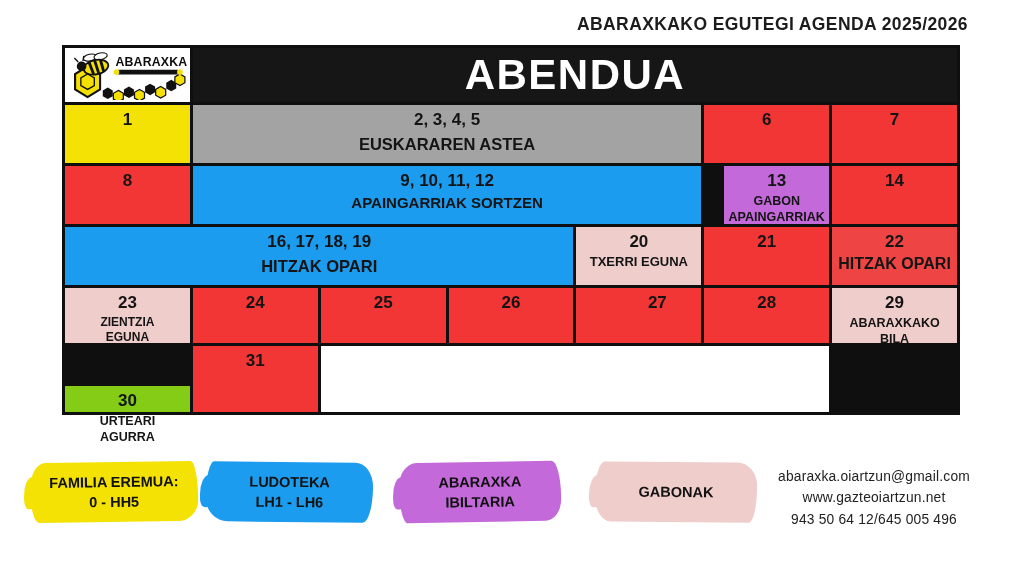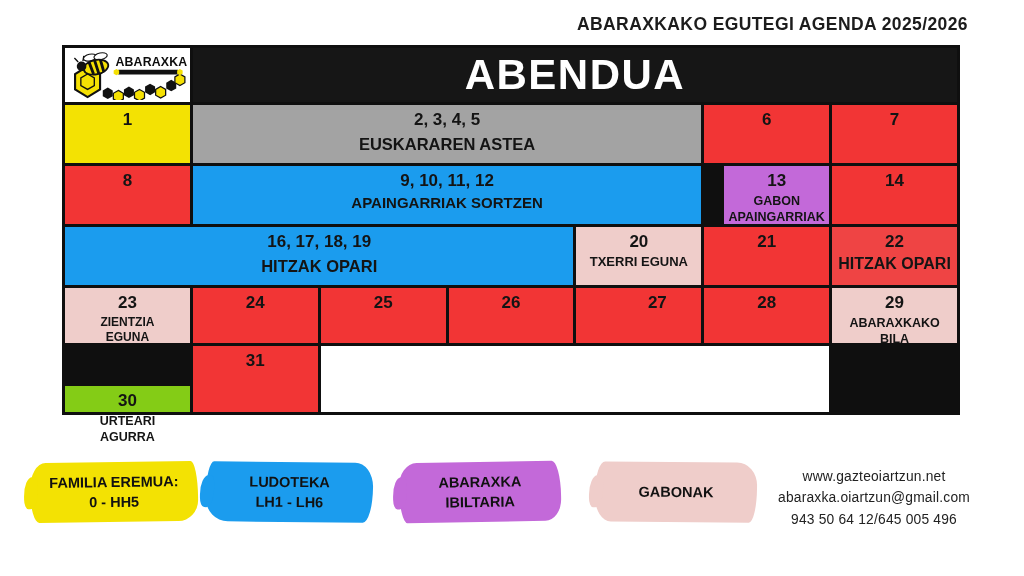--- a/index.html
+++ b/index.html
@@ -181,18 +181,18 @@
     <div class="sw sw-3" style="background: rgb(195, 105, 217);">
       <div>ABARAXKA</div>
       <div>IBILTARIA</div>
     </div>
     <div class="sw sw-4" style="background: rgb(239, 205, 202);">
       <div>GABONAK</div>
     </div>
   </div>
 
   <div class="contact">
+    <div>abaraxka.oiartzun@gmail.com</div>
     <div>www.gazteoiartzun.net</div>
-    <div>abaraxka.oiartzun@gmail.com</div>
     <div>943 50 64 12/645 005 496</div>
   </div>
 
 </div>
 
 </body></html>

